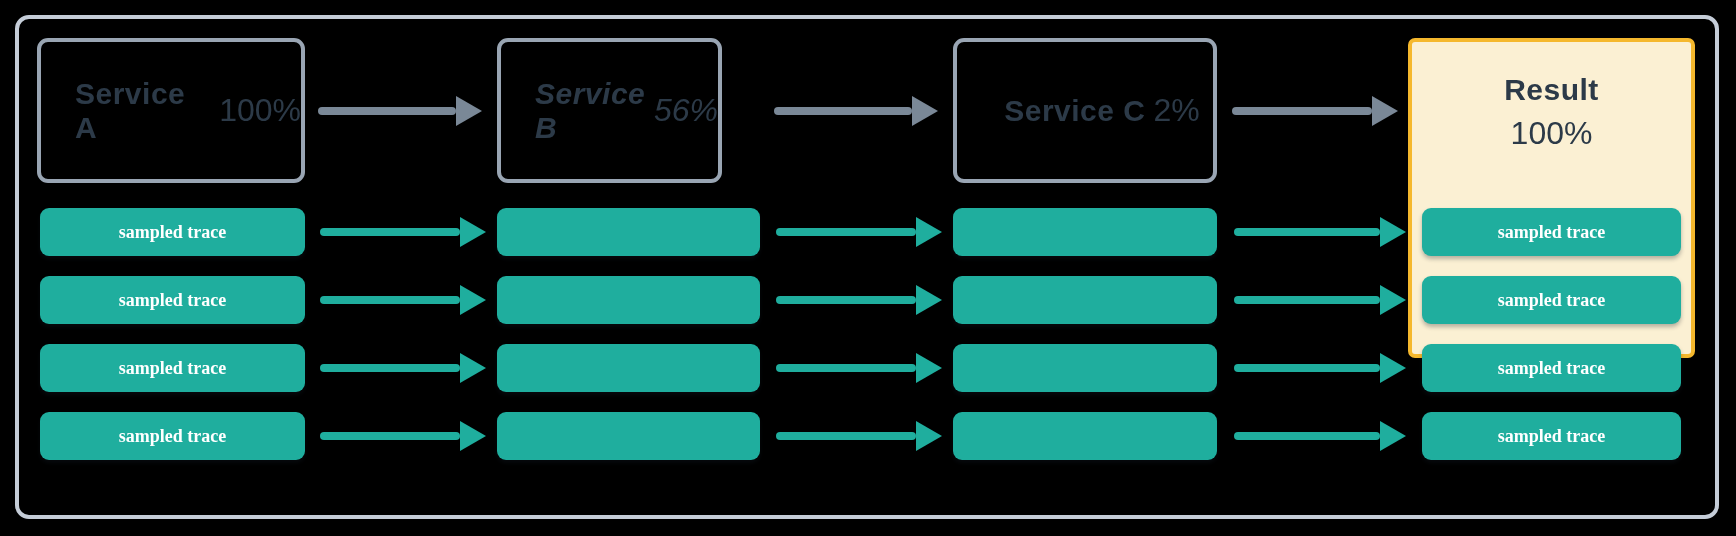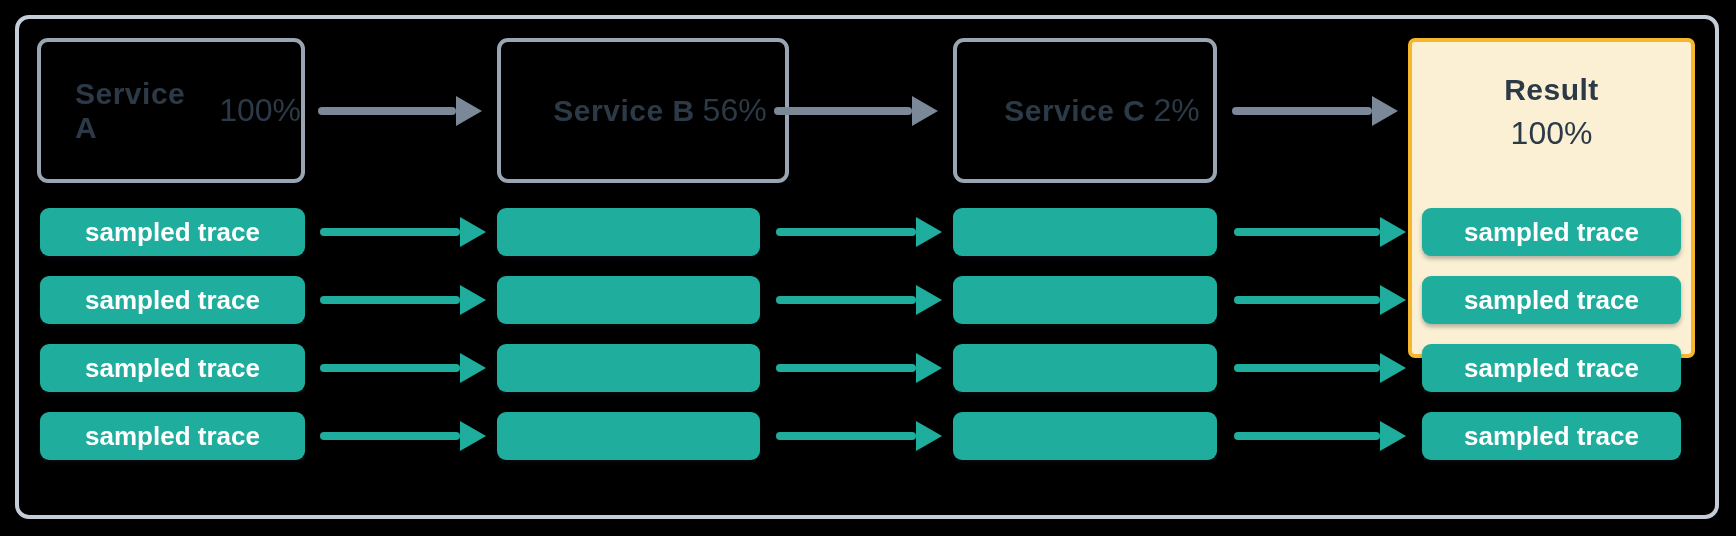--- a/index.html
+++ b/index.html
@@ -14,21 +14,21 @@
     border:4px solid var(--container-border,#C5CDD8);
     border-radius:14px;
   }
   .service-box {
     position:absolute; top:38px; height:145px; box-sizing:border-box;
     border:4px solid var(--service-border,#99A5B3);
     border-radius:11px;
     display:flex; flex-direction:row; align-items:center; justify-content:center; gap:8px;padding-left:34px;
   }
   #boxA { left:37px;  width:268px; }
-  #boxB { left:497px; width:292px; }
+  #boxB { left:497px; width:225px;font-style:italic; }
   #boxC { left:953px; width:264px;justify-content:center; }
   .service-name { font-size:30px; font-weight:bold; color:var(--service-text,#2C3A48); letter-spacing:0.5px; }
   .service-rate { font-size:32px; font-weight:normal; color:var(--service-text,#2C3A48); }
 
   .result-box {
     position:absolute; left:1408px; top:38px; width:287px; height:320px; box-sizing:border-box;
     background:var(--result-fill,#FBF0D3);
     border:4px solid var(--result-border,#F5B82D);
     border-radius:7px;
     padding-left:16px;
@@ -36,23 +36,24 @@
   .result-title {
     position:absolute; left:0; right:0; top:0; height:141px;
     display:flex; flex-direction:column; align-items:center; justify-content:center; gap:8px;
   }
 
   .trace-bar {
     position:absolute; height:48px; box-sizing:border-box;
     background:var(--trace-fill,#1FAE9E);
     border-radius:9px;
     color:var(--trace-text,#FFFFFF);
-    font-size:26px; font-weight:bold;
+    font-size:18px; font-weight:bold;
     display:flex; align-items:center; justify-content:center;
     box-shadow:0 3px 4px rgba(20,30,40,0.30);
+    font-family:Liberation Serif, serif;
   }
   .cA { left:40px;  width:265px; }
   .cB { left:497px; width:263px; }
   .cC { left:953px; width:264px; }
   .r1 { top:208px; } .r2 { top:276px; } .r3 { top:344px; } .r4 { top:412px; }
 
   .result-bar { position:absolute; left:10px; width:259px; }
   .rr1 { top:166px; } .rr2 { top:234px; } .rr3 { top:302px; } .rr4 { top:370px; }
 
   .arrow { position:absolute; height:8px; border-radius:4px; }

